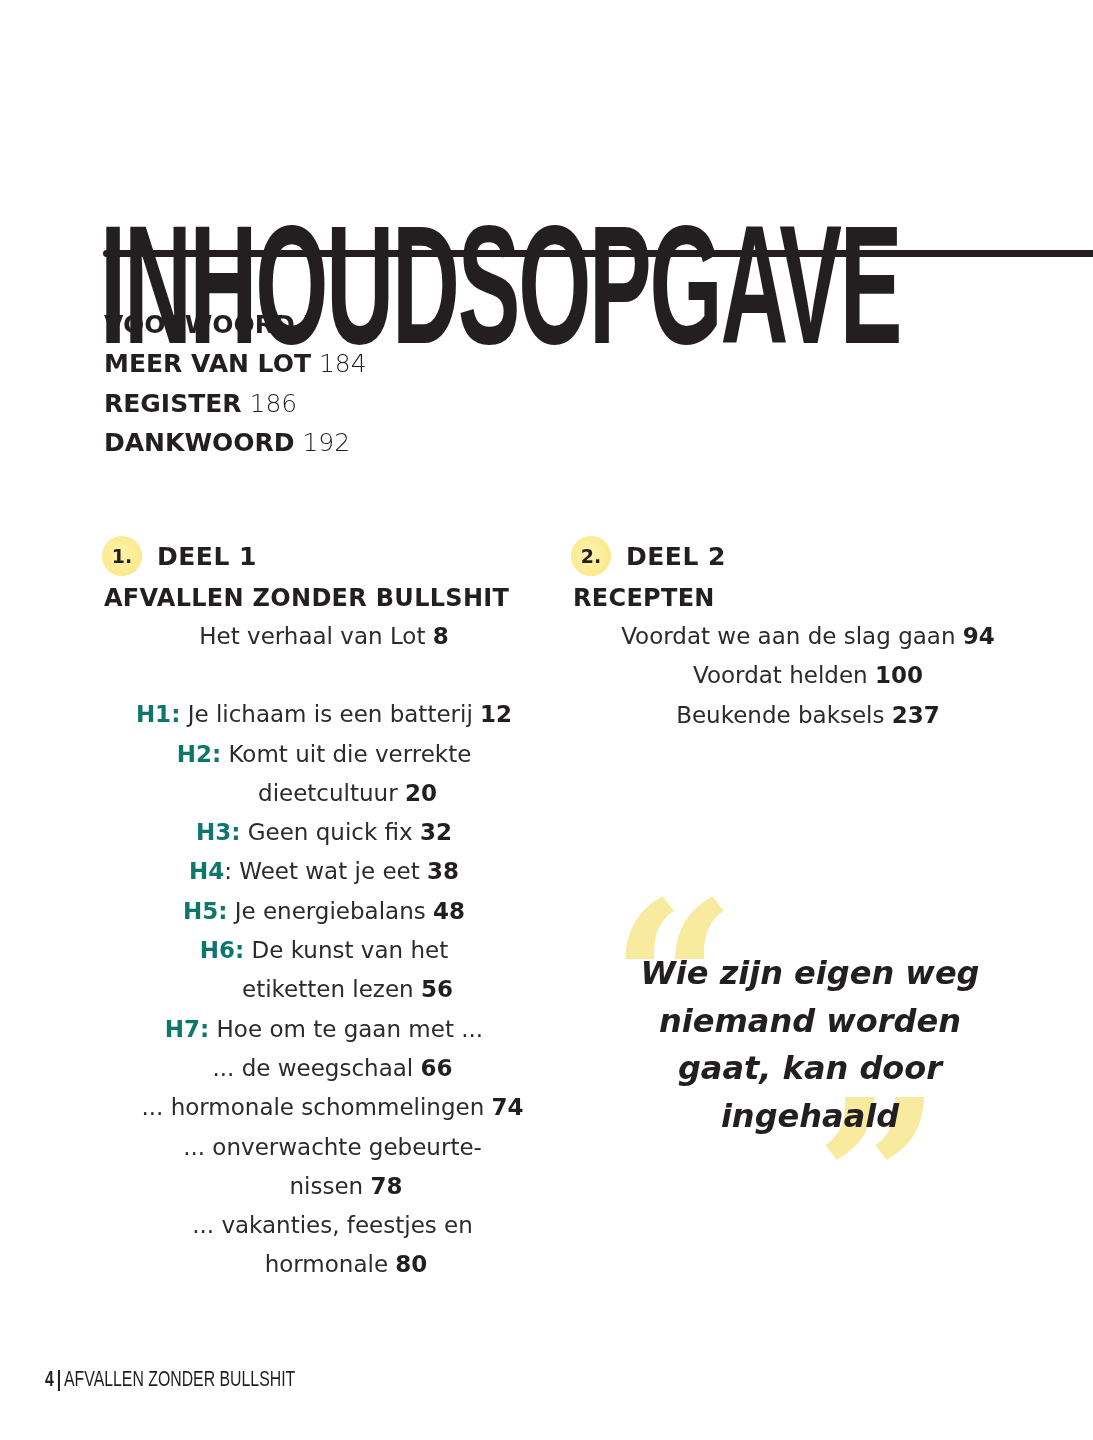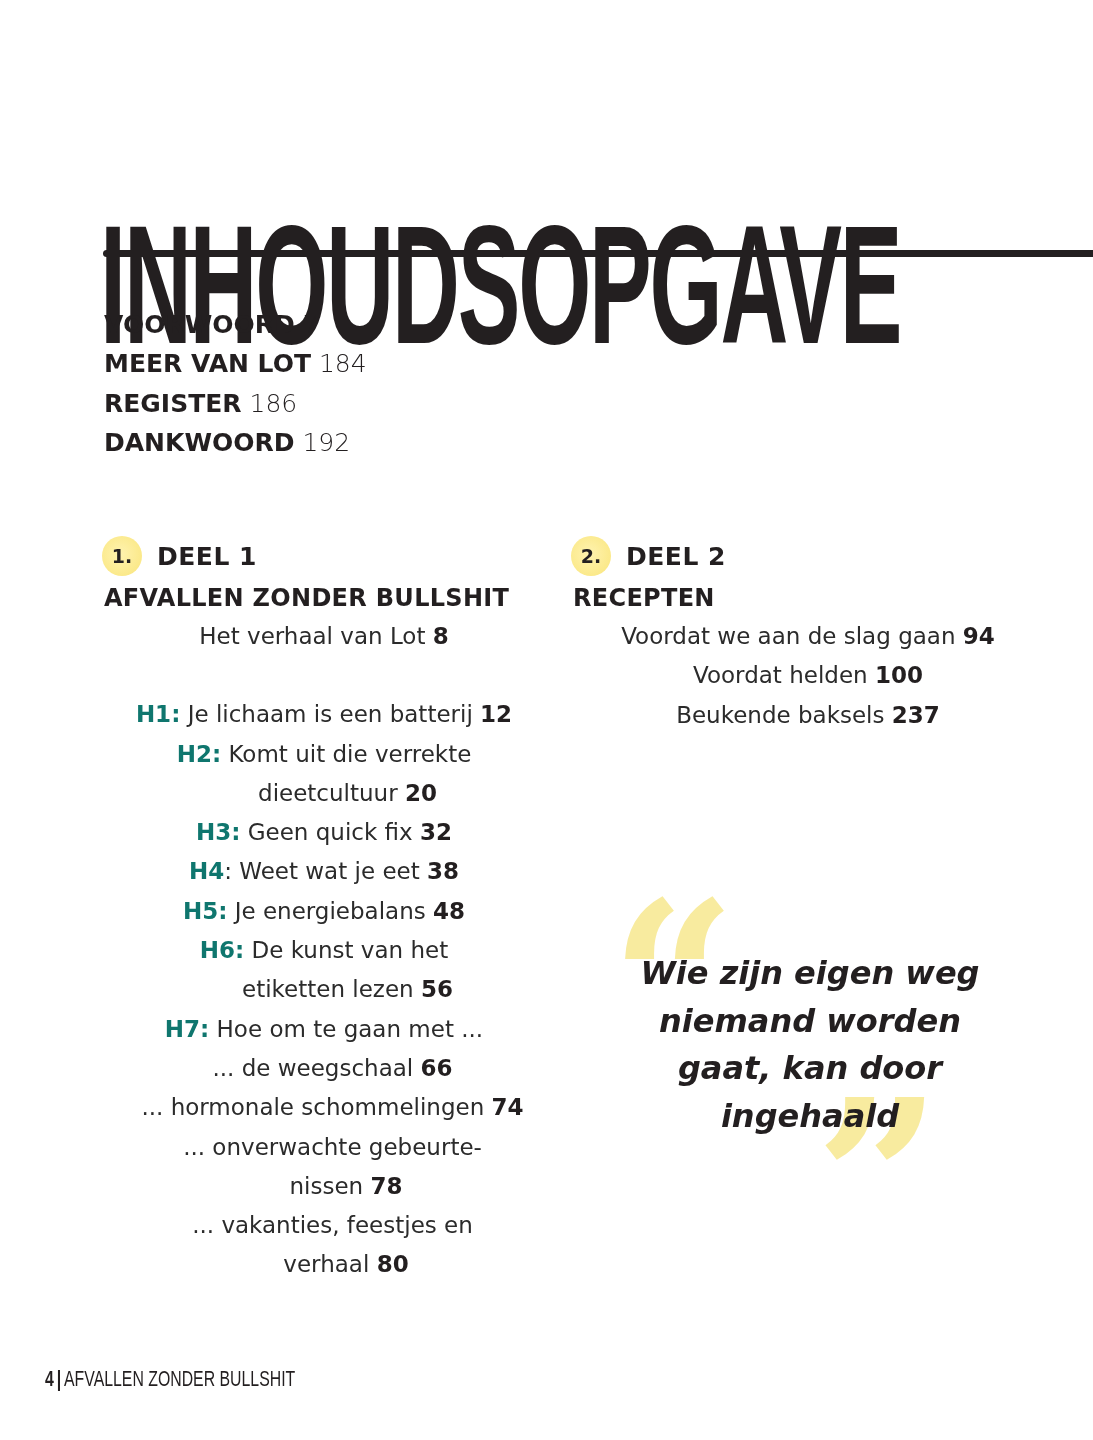--- a/index.html
+++ b/index.html
@@ -245,21 +245,21 @@
     <span>... onverwachte gebeurte-</span>
   </div>
   <div class="toc-line subcont">
     <span>nissen</span>
     <span class="pg">78</span>
   </div>
   <div class="toc-line sub">
     <span>... vakanties, feestjes en</span>
   </div>
   <div class="toc-line subcont">
-    <span>verhaal</span>
+    <span>hormonale</span>
     <span class="pg">80</span>
   </div>
 </section>
 
 <section class="part part-2">
   <div class="part-header">
     <span class="part-badge">2.</span>
     <span class="part-title">DEEL 2</span>
   </div>
   <div class="part-subtitle">RECEPTEN</div>

